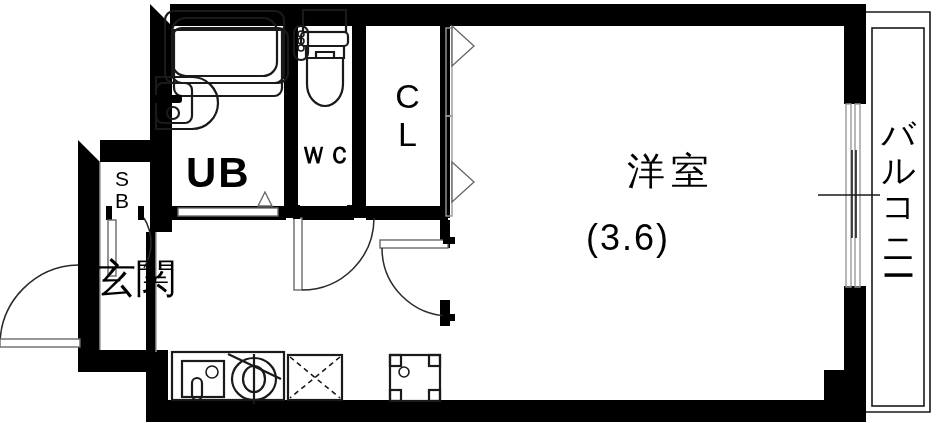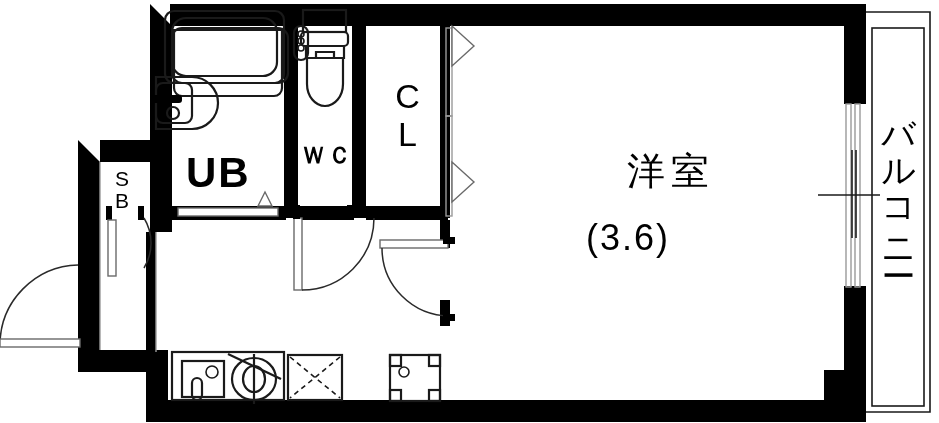--- a/index.html
+++ b/index.html
@@ -196,19 +196,20 @@
 <div class="lbl lbl-ub" style="left:186px;top:152px;">UB</div>
 
 <div class="lbl lbl-wc" style="left:302px;top:144px;">ＷＣ</div>
 
 <div class="lbl lbl-cl" style="left:390px;top:80px;width:36px;">C</div>
 <div class="lbl lbl-cl" style="left:390px;top:118px;width:36px;">L</div>
 
 <div class="lbl lbl-sb" style="left:108px;top:168px;width:28px;">S</div>
 <div class="lbl lbl-sb" style="left:108px;top:190px;width:28px;">B</div>
 
+<div class="lbl lbl-genkan" style="left:96px;top:258px;width:48px;">玄関</div>
 
 <div class="lbl lbl-room" style="left:592px;top:152px;margin-left:35px;">洋室</div>
 <div class="lbl lbl-area" style="left:586px;top:220px;">(3.6)</div>
 
 <div class="lbl lbl-balcony" style="left:880px;top:96px;height:260px;">バルコニー</div>
 
 </div>
 
 </body></html>

